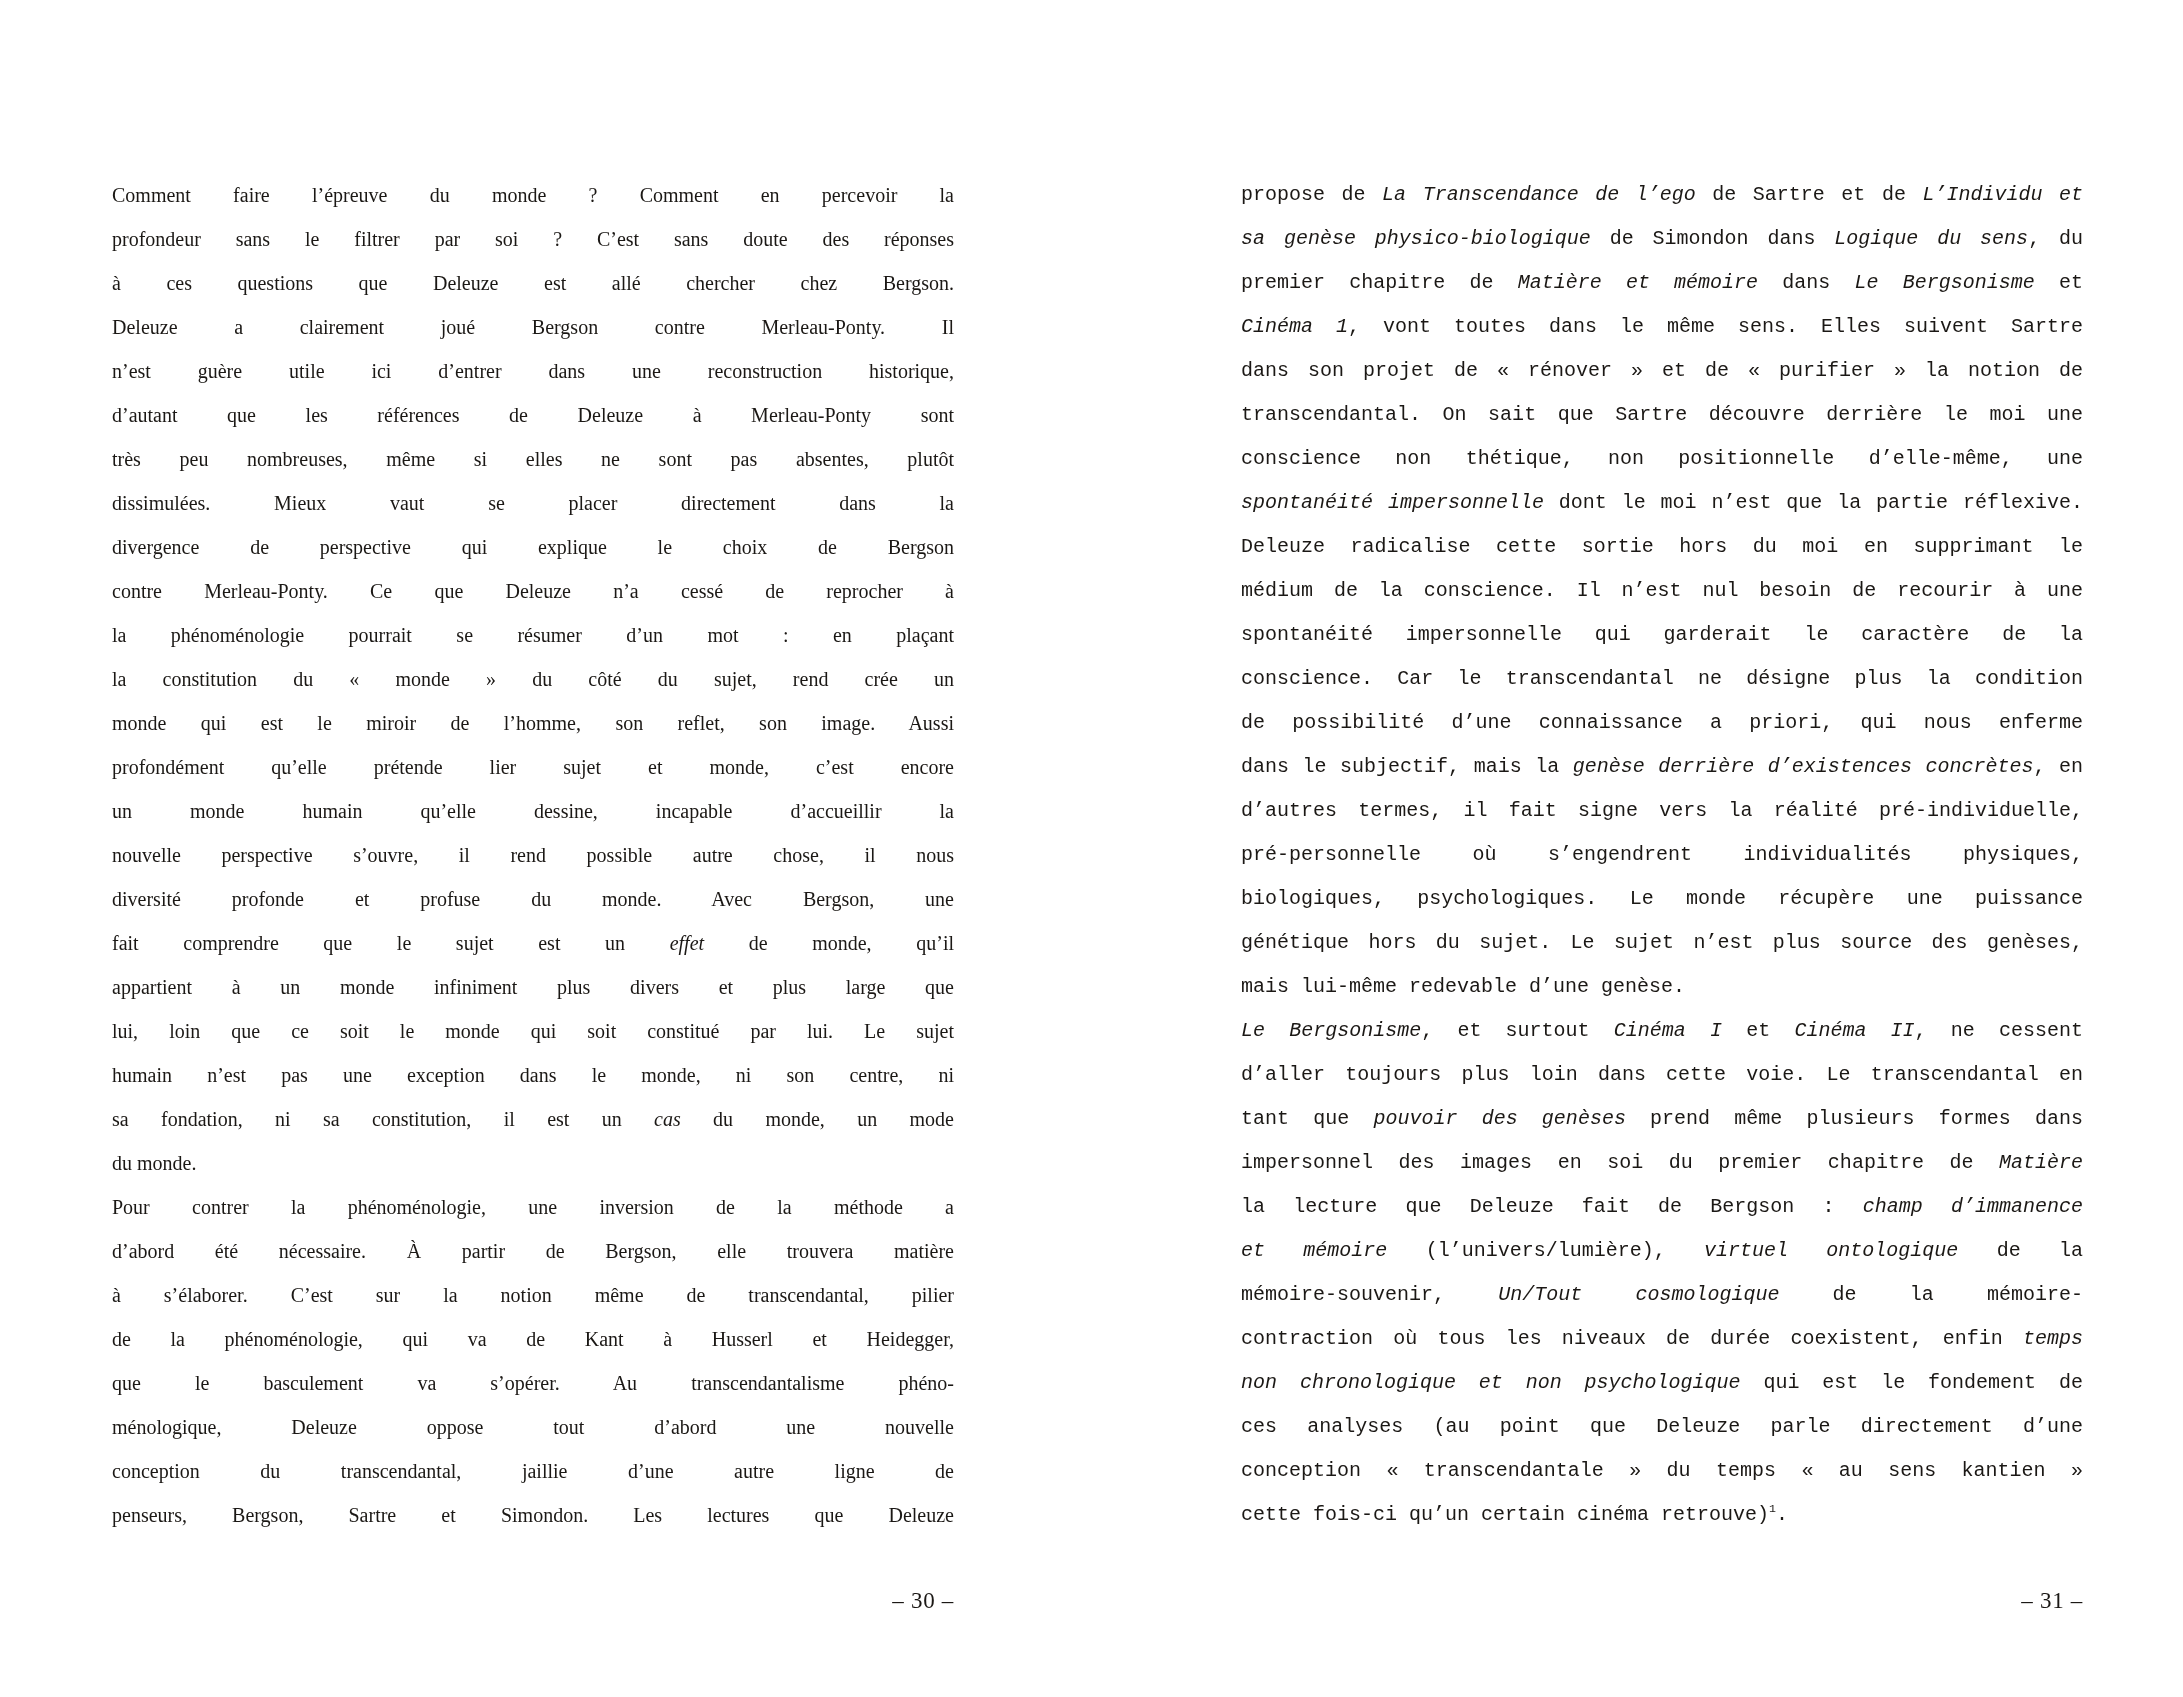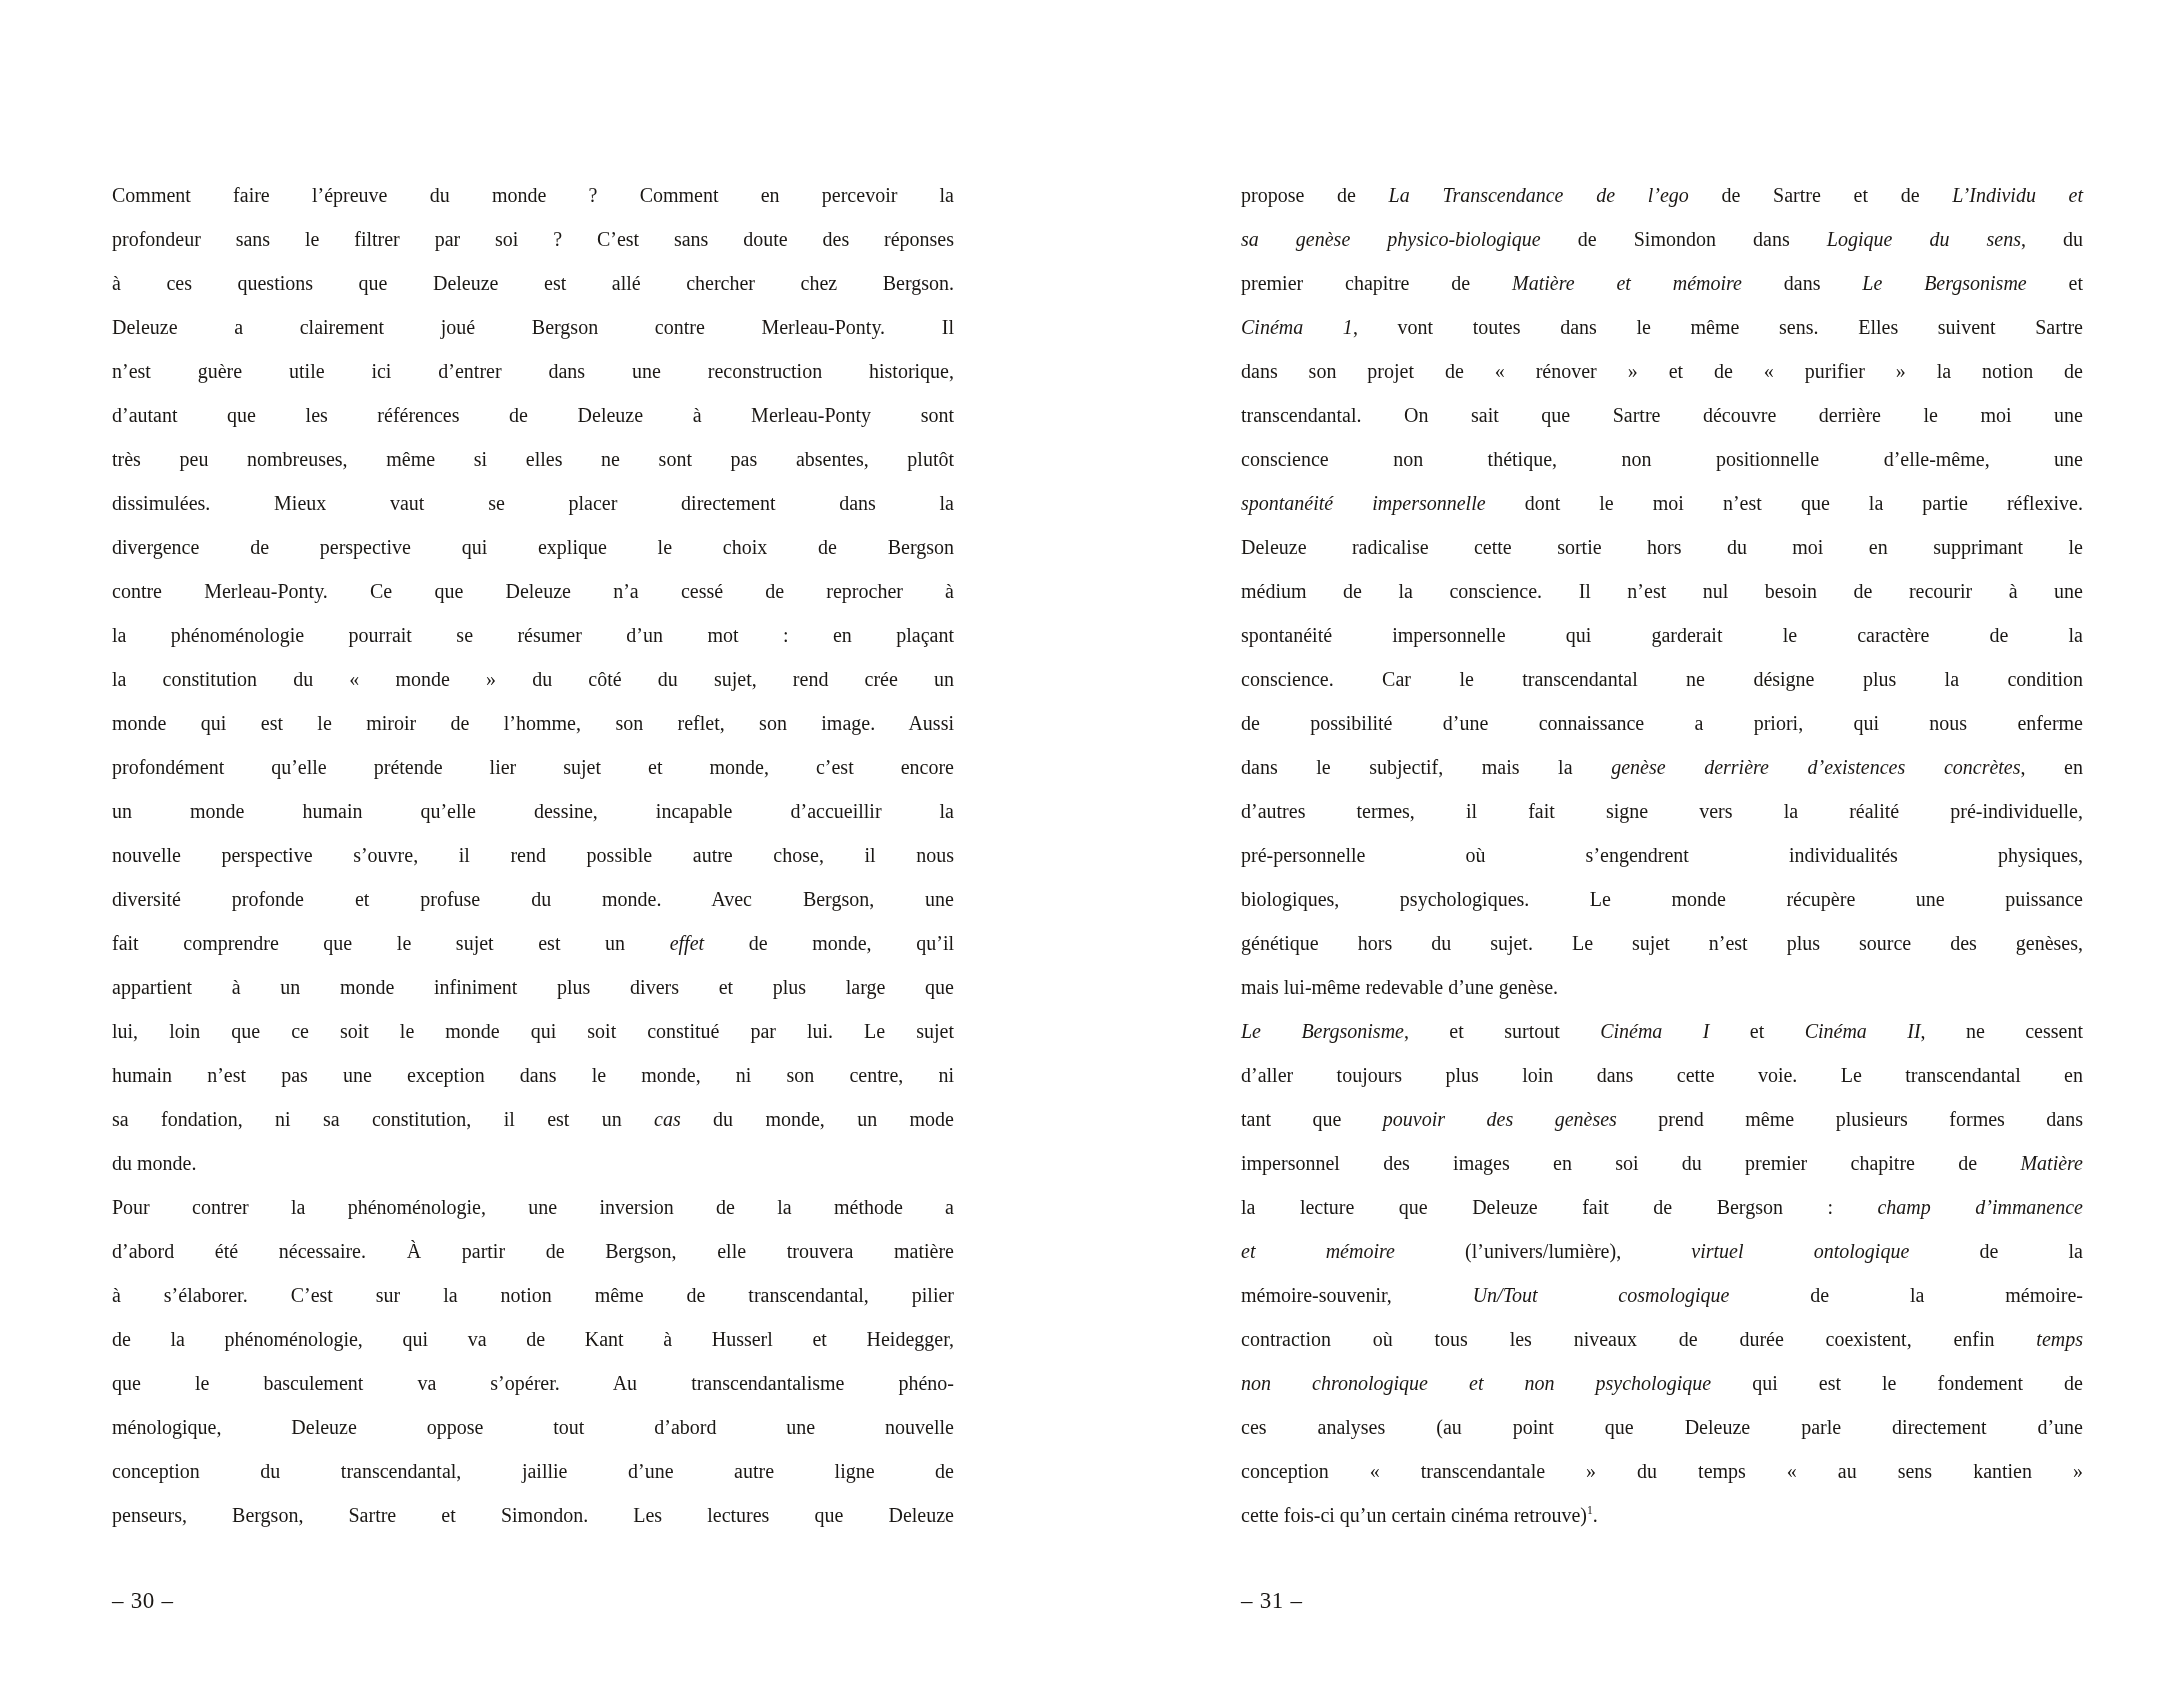--- a/index.html
+++ b/index.html
@@ -20,21 +20,21 @@
   #page-left  { left: 0; }
   #page-right { left: 1092px; }
   .text-column {
     position: absolute;
     top: 173px;
     width: 842px;
     font-size: 20px;
     line-height: 44px;
   }
   #page-left  .text-column { left: 112px; }
-  #page-right .text-column { left: 149px; }
+  #page-right .text-column { left: 149px; font-family: Liberation Mono, monospace; }
   .para { margin: 0; padding: 0; }
   .line {
     text-align: justify;
     text-align-last: justify;
     -moz-text-align-last: justify;
     hyphens: none;
   }
   .line.last {
     text-align-last: left;
     -moz-text-align-last: left;
@@ -42,21 +42,21 @@
   .it { font-style: italic; }
   .sup {
     vertical-align: super;
     font-size: 0.58em;
     line-height: 0;
   }
   .pagenum {
     position: absolute;
     top: 1588px;
     width: 842px;
-    text-align: left;
+    text-align: right;
     font-size: 23px;
     letter-spacing: 0.7px;
   }
   #page-left  .pagenum { left: 112px; }
   #page-right .pagenum { left: 149px; }
 </style>
 </head>
 <body>
 
 <div class="page" id="page-left">

